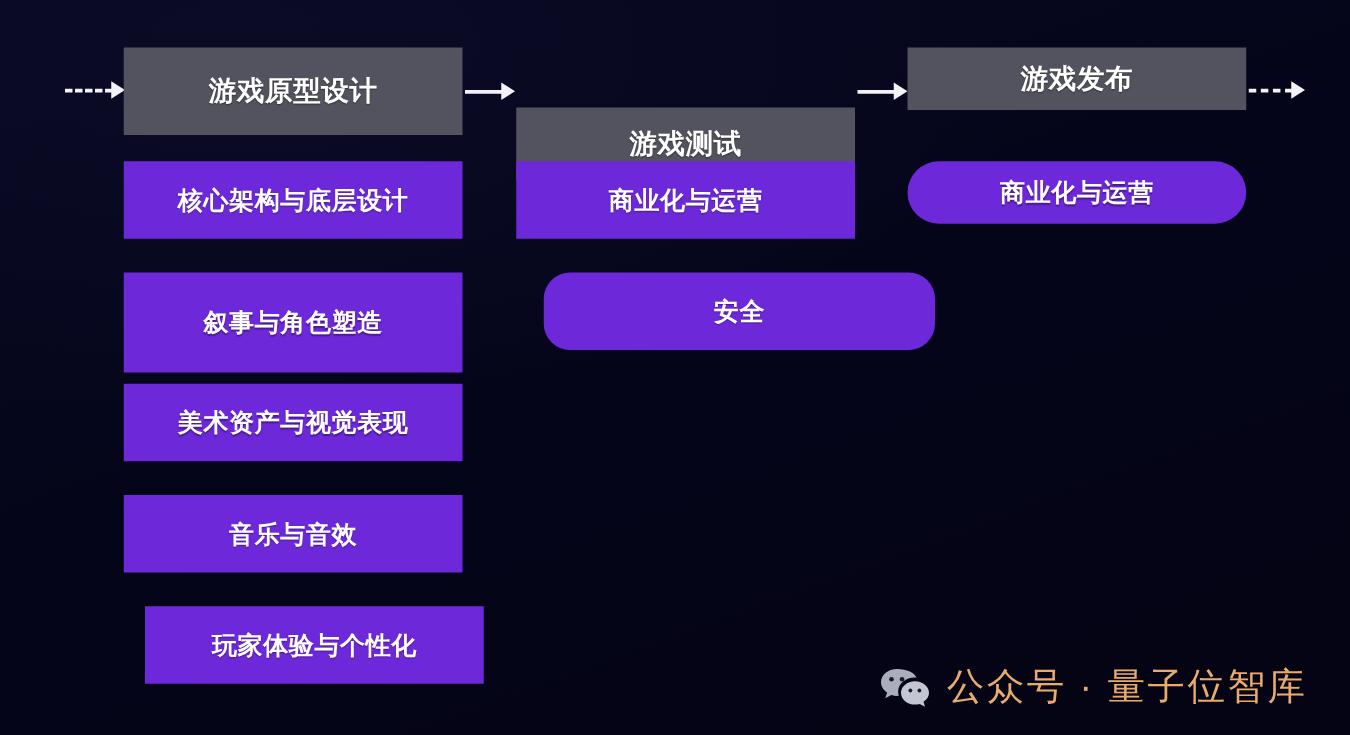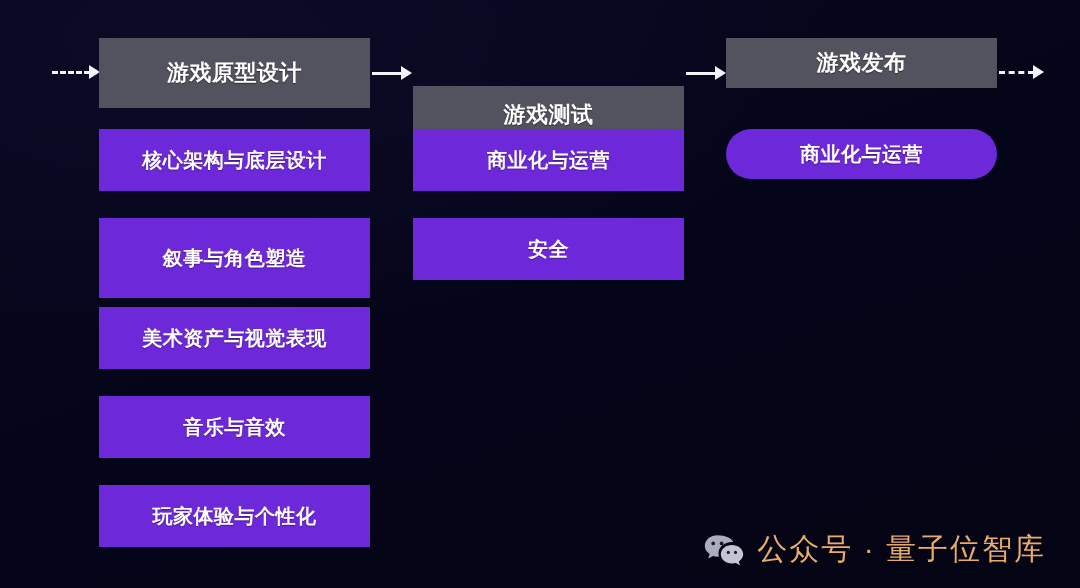--- a/index.html
+++ b/index.html
@@ -129,38 +129,38 @@
   </div>
 
   <div class="box item" style="left:99px; top:307px; width:271px; height:62px;">
     <span>美术资产与视觉表现</span>
   </div>
 
   <div class="box item" style="left:99px; top:396px; width:271px; height:62px;">
     <span>音乐与音效</span>
   </div>
 
-  <div class="box item" style="left:99px; top:485px; width:271px; height:62px;">
+  <div class="box item" style="left:116px; top:485px; width:271px; height:62px;">
     <span>玩家体验与个性化</span>
   </div>
 
   <div class="arrow" style="left:372px; top:64px; width:40px;">
     <div class="shaft"></div>
     <div class="head"></div>
   </div>
 
   <div class="box stage" style="left:413px; top:38px; width:271px; height:58px;margin-top:48px;">
     <span>游戏测试</span>
   </div>
 
   <div class="box item" style="left:413px; top:129px; width:271px; height:62px;">
     <span>商业化与运营</span>
   </div>
 
-  <div class="box item" style="left:413px; top:218px; width:271px; height:62px;">
+  <div class="box item" style="left:435px; top:218px; width:313px; height:62px;border-radius:21px;">
     <span>安全</span>
   </div>
 
   <div class="arrow" style="left:686px; top:64px; width:40px;">
     <div class="shaft"></div>
     <div class="head"></div>
   </div>
 
   <div class="box stage" style="left:726px; top:38px; width:271px; height:50px;">
     <span>游戏发布</span>

